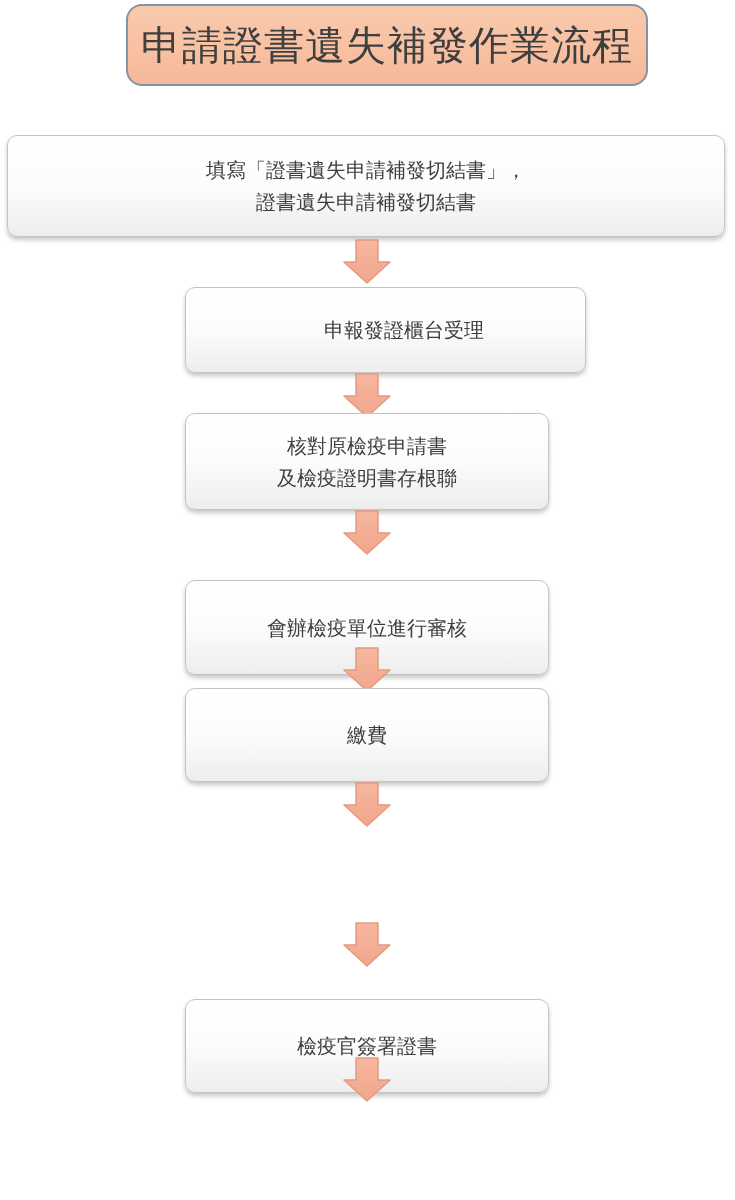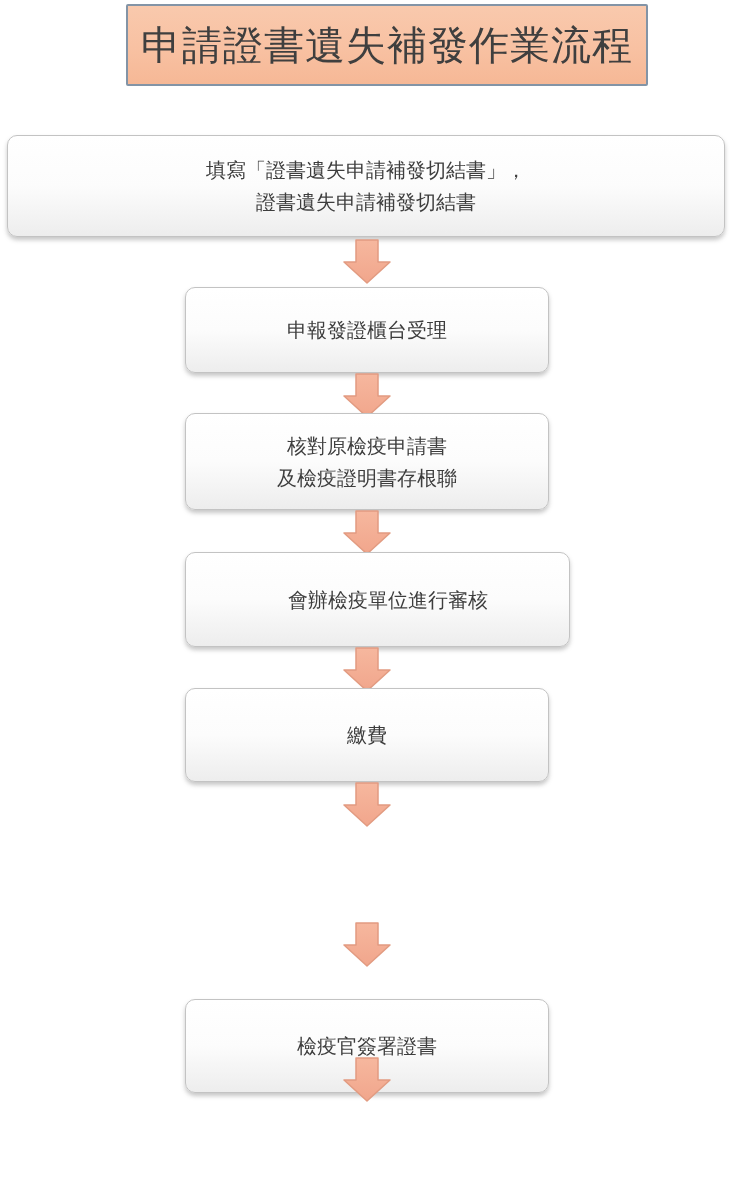--- a/index.html
+++ b/index.html
@@ -18,21 +18,21 @@
 
   
   .title-box {
     position: absolute;
     left: 126px;
     top: 4px;
     width: 518px;
     height: 78px;
     background: linear-gradient(180deg, #f9c9ad 0%, #f8c1a2 55%, #f6b896 100%);
     border: 2px solid #8394a6;
-    border-radius: 2px;
+    border-radius: 16px;
     display: flex;
     align-items: center;
     justify-content: center;
     font-size: 40px;
     color: #3f3f3f;
     letter-spacing: 1px;
     white-space: nowrap;
   }
 
   
@@ -46,23 +46,23 @@
     flex-direction: column;
     align-items: center;
     justify-content: center;
     text-align: center;
     font-size: 20px;
     line-height: 1.6;
     color: #3d3d3d;
     white-space: nowrap;
   }
   .s1 { left: 7px;   top: 135px;  width: 716px; height: 100px; }
-  .s2 { left: 185px; top: 287px;  width: 362px; height: 84px;  }
+  .s2 { left: 185px; top: 287px;  width: 362px; height: 84px; padding-left: 37px;  }
   .s3 { left: 185px; top: 413px;  width: 362px; height: 95px;  }
-  .s4 { left: 185px; top: 552px;  width: 362px; height: 93px; padding-left: 21px;  }
+  .s4 { left: 185px; top: 580px;  width: 362px; height: 93px;  }
   .s5 { left: 185px; top: 688px;  width: 362px; height: 92px;  }
   .s6 { left: 185px; top: 828px;  width: 362px; height: 92px;  }
   .s7 { left: 185px; top: 999px;  width: 362px; height: 92px;  }
   .s8 { left: 185px; top: 1098px; width: 362px; height: 90px;  }
 
   
   .arrow {
     position: absolute;
     left: 342px;
     width: 50px;

